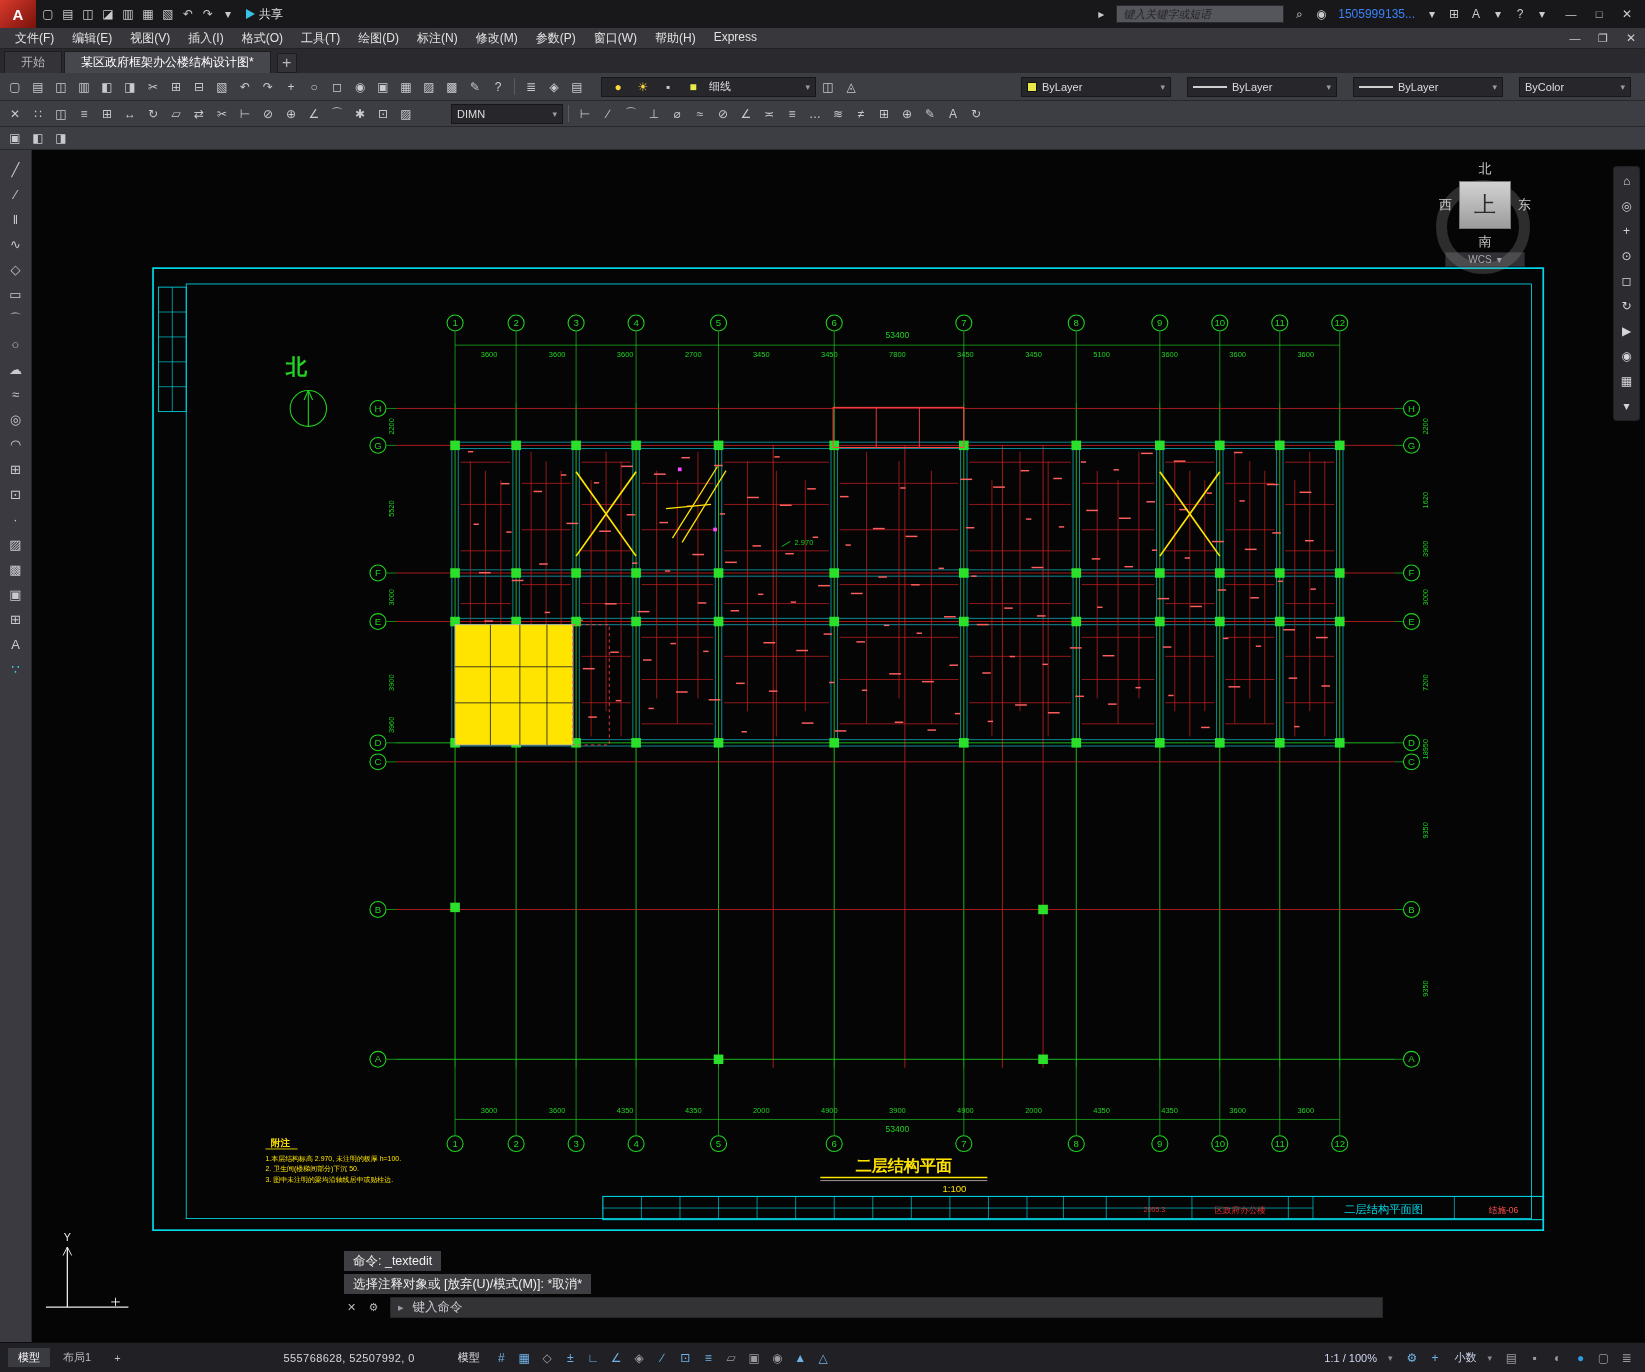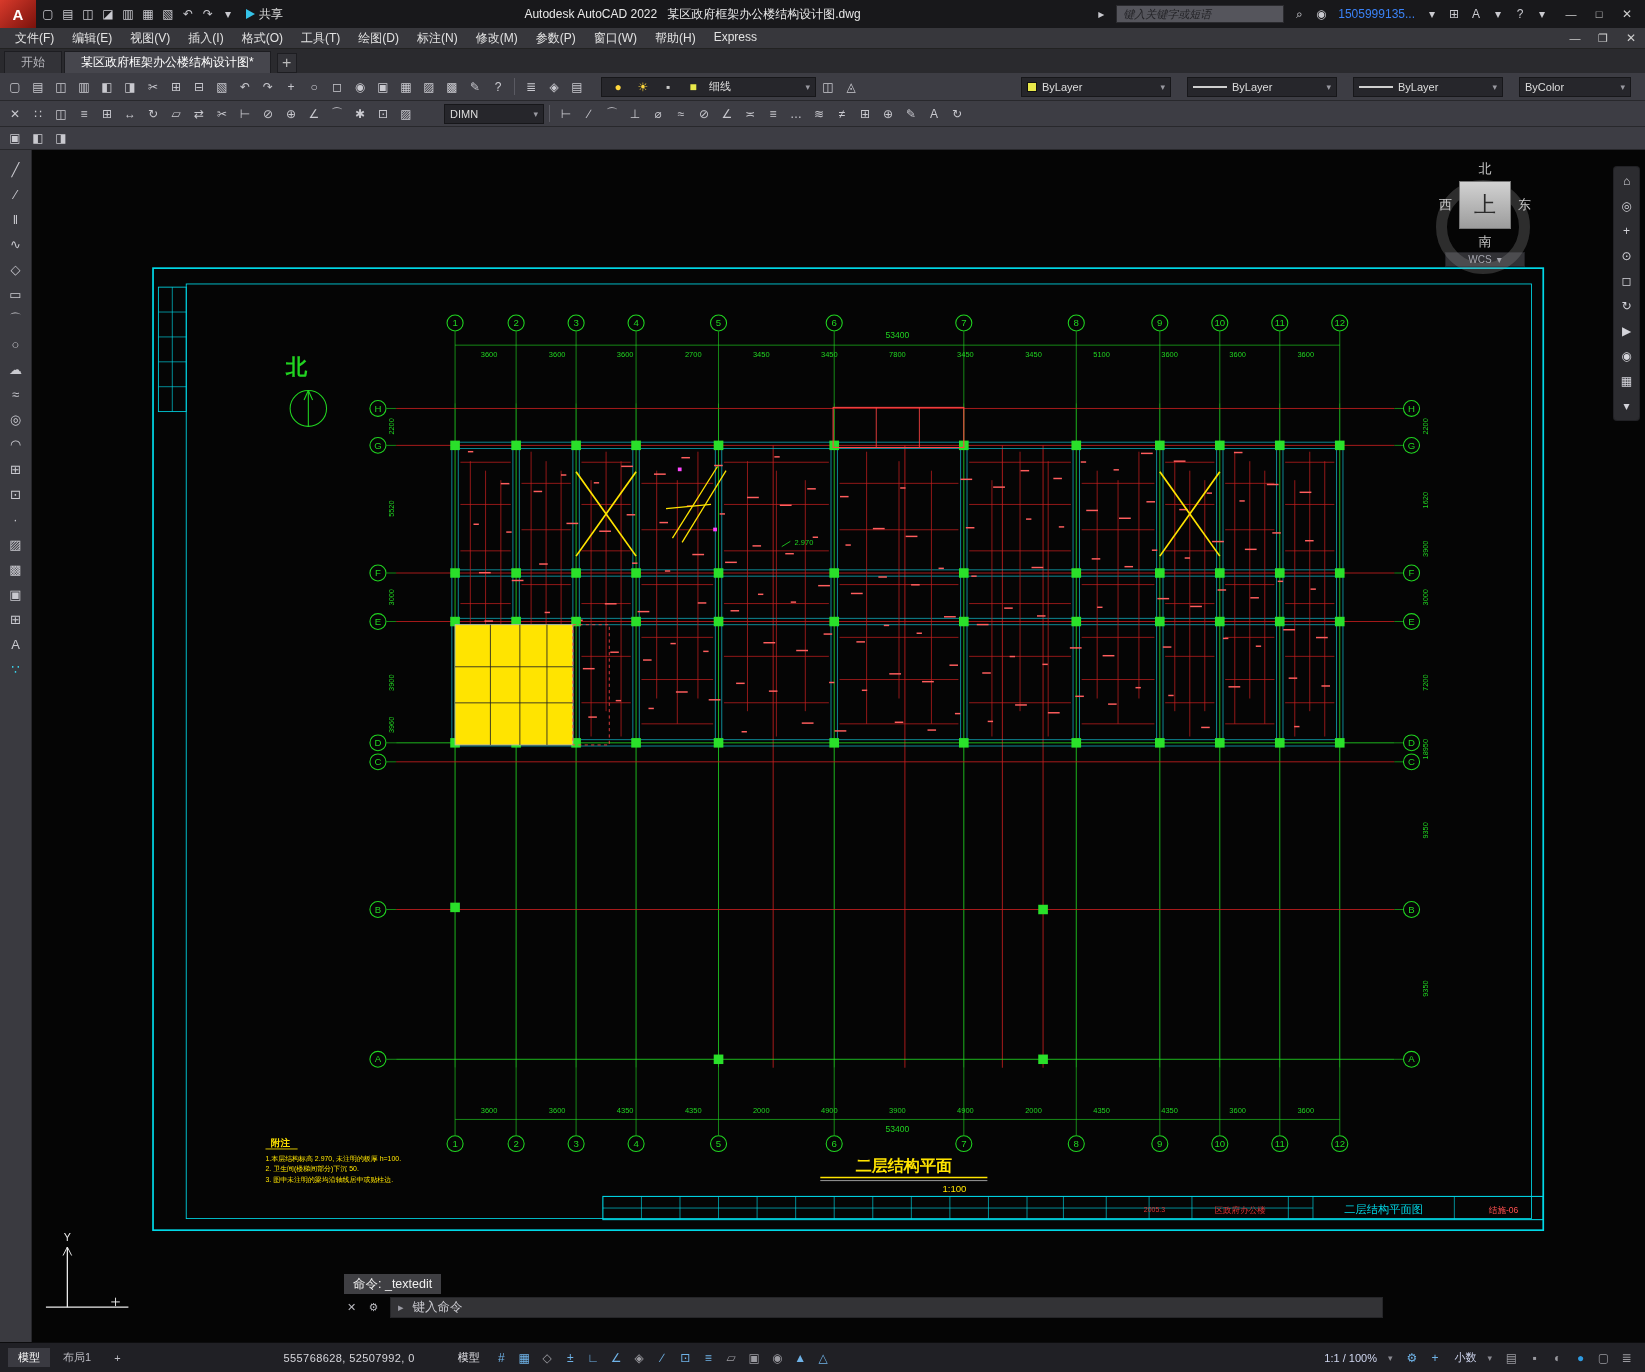--- a/index.html
+++ b/index.html
@@ -35,21 +35,21 @@
 
   
   .toolbar{background:#3d3d44;border-bottom:1px solid #28282c;display:flex;align-items:center;gap:1px;padding:0 4px;}
   .tb1{height:28px;}
   .tb2{height:26px;}
   .tb3{height:23px;}
   .sep{width:1px;height:17px;background:#5a5a62;margin:0 4px;flex:0 0 auto;}
   .combo{display:inline-flex;align-items:center;gap:5px;background:#26262b;border:1px solid #17171a;height:20px;padding:0 5px;font-size:11px;color:#ddd;white-space:nowrap;}
   .combo .caret{margin-left:auto;color:#9a9aa2;font-size:9px;}
   .combo.layer{width:215px;margin-left:12px;}
-  .combo.dim{width:100px;margin-left:26px;}
+  .combo.dim{width:112px;margin-left:33px;}
   .swatch{width:10px;height:10px;background:#e8e84a;border:1px solid #111;flex:0 0 auto;}
   .lt-line{width:34px;height:0;border-top:2px solid #cfcfcf;flex:0 0 auto;}
   .right-combos{margin-left:auto;display:flex;gap:16px;margin-right:10px;}
   .combo.prop{width:150px;}
   .combo.plot{width:112px;}
   .tgl{font-size:10px;}
 
   
   .workspace{flex:1;display:flex;min-height:0;position:relative;}
   .palette{width:32px;background:#3a3a40;border-right:1px solid #26262a;display:flex;flex-direction:column;align-items:center;padding-top:8px;gap:3px;}
@@ -107,23 +107,20 @@
         <span class="icon">▦</span>
         <span class="icon">▧</span>
         <span class="icon">↶</span>
         <span class="icon">↷</span>
         <span class="icon">▾</span>
       </span>
     <span class="share">
       <span class="share-tri"></span>
       <span>共享</span>
     </span>
-    <div class="tb-title">
-      <span>Autodesk AutoCAD 2022</span>&nbsp;&nbsp;&nbsp;<span>某区政府框架办公楼结构设计图.dwg</span>
-    </div>
     <div class="tb-right">
       <span style="display:flex">
           <span class="icon">▸</span>
         </span>
       <input class="searchbox" placeholder="键入关键字或短语" style="">
       <span style="display:flex">
           <span class="icon">⌕</span>
           <span class="icon">◉</span>
         </span>
       <span class="userid">1505999135...</span>
@@ -943,20 +940,21 @@
           <span class="icon">↻</span>
           <span class="icon">▶</span>
           <span class="icon">◉</span>
           <span class="icon">▦</span>
           <span class="icon">▾</span>
         </div>
 
       <div class="cmd">
         <div class="cmd-lines">
           <div><span class="tagline">命令: _textedit</span></div>
+          <div><span class="tagline">选择注释对象或 [放弃(U)/模式(M)]: *取消*</span></div>
         </div>
         <div class="cmd-row">
           <span class="cmd-side">
               <span class="icon">✕</span>
               <span class="icon">⚙</span>
             </span>
           <div class="cmd-input">
             <span class="cmd-badge">▸</span>
             <span>键入命令</span>
           </div>

